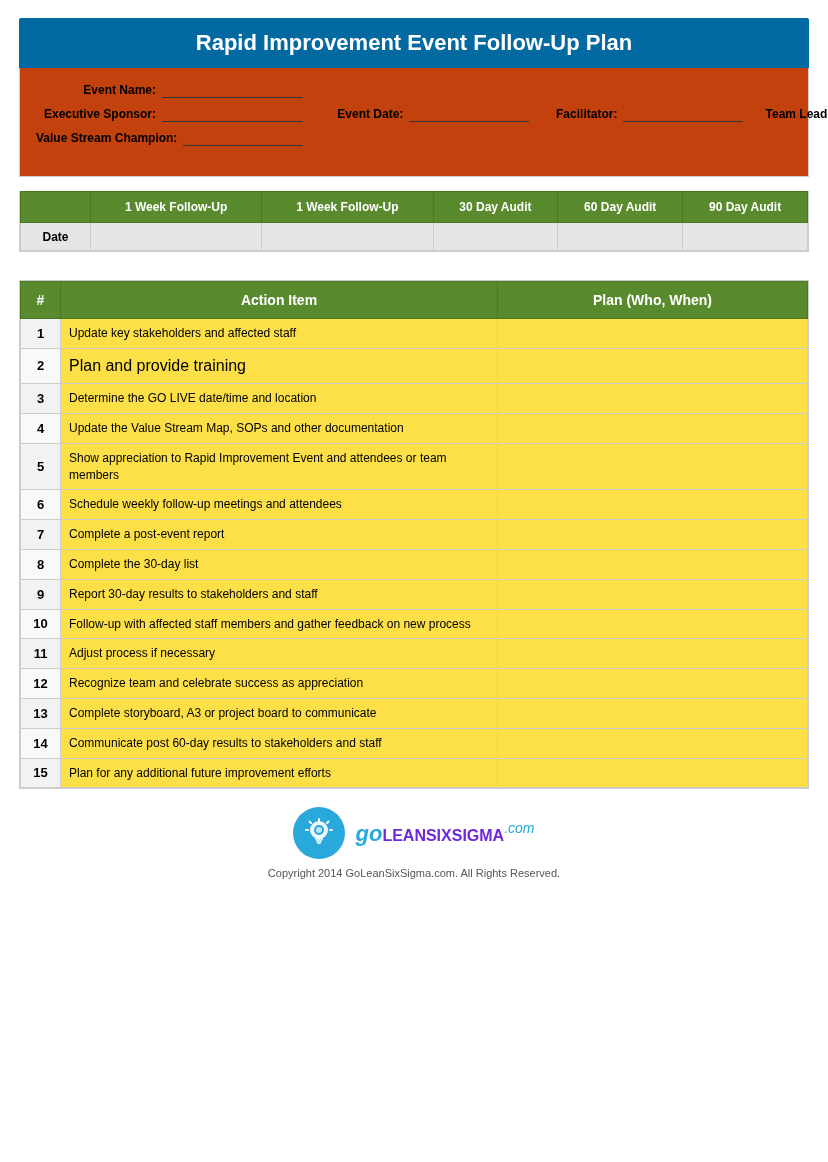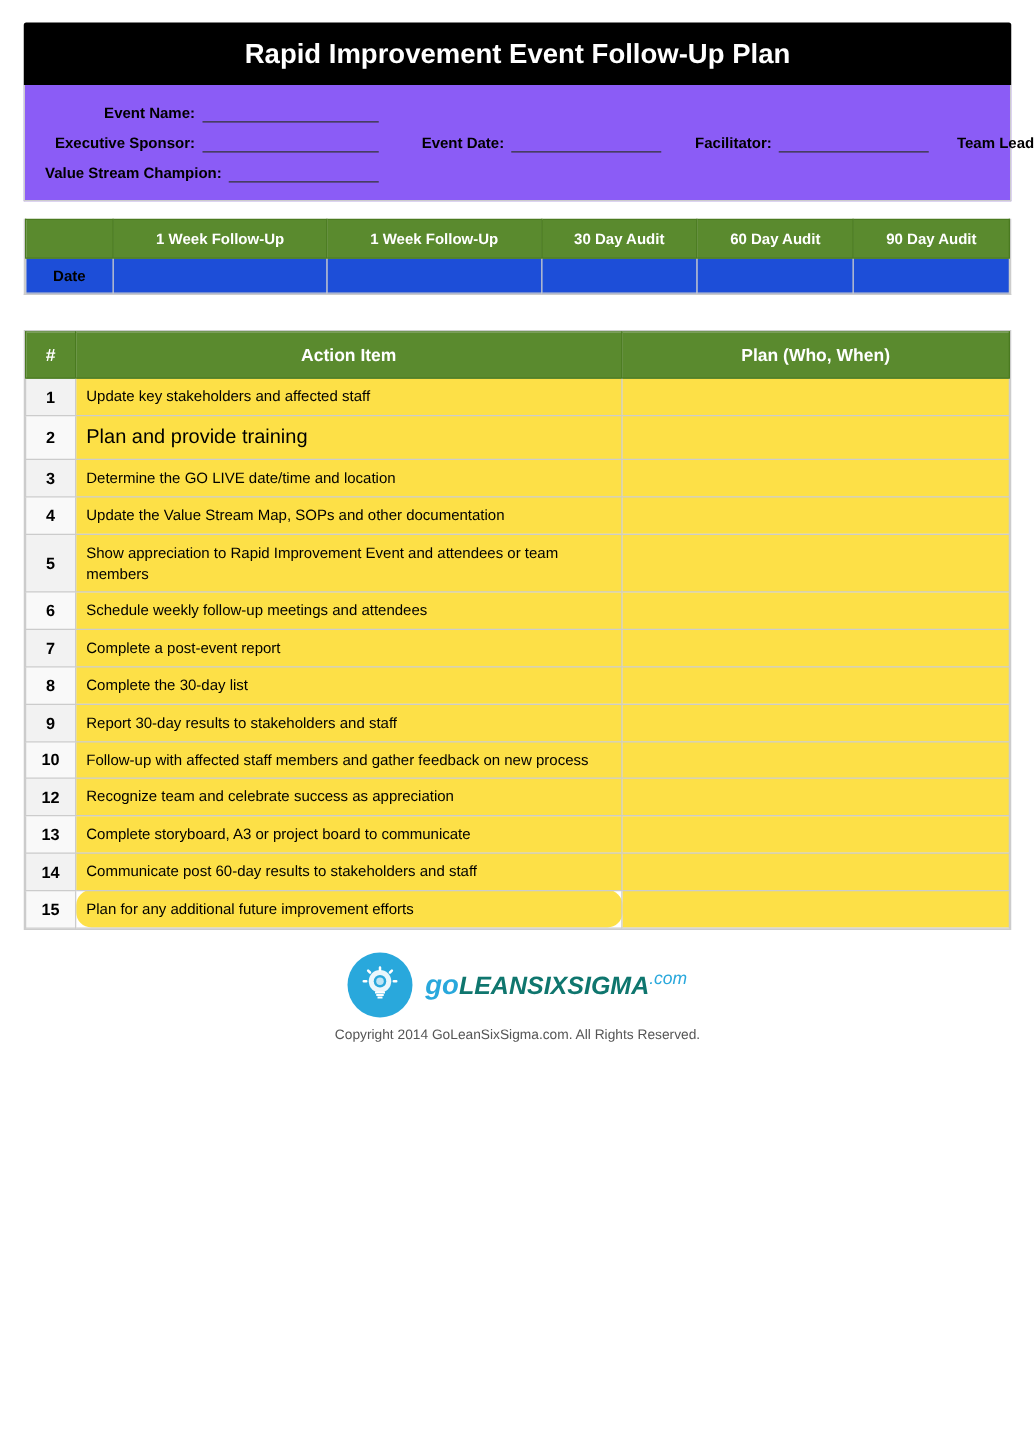--- a/index.html
+++ b/index.html
@@ -16,38 +16,38 @@
 
     .page-wrapper {
       width: 790px;
       display: flex;
       flex-direction: column;
       gap: 0;
     }
 
     
     .header {
-      background: #000000;
+      background: #0369a1;
       color: #fff;
       text-align: center;
       padding: 12px 8px;
       font-size: 22px;
       font-weight: bold;
       border-radius: 2px 2px 0 0;
     }
 
     
     .form-section {
       border: 1px solid #ccc;
       border-top: none;
-      padding: 14px 16px 14px 16px;
+      padding: 14px 16px 30px 16px;
       display: grid;
       grid-template-columns: 1fr 1fr;
       gap: 6px 20px;
-      background: #8b5cf6;
+      background: #c2410c;
     }
 
     .form-row {
       display: flex;
       align-items: center;
       gap: 6px;
     }
 
     .form-label {
       font-size: 12px;
@@ -85,21 +85,21 @@
       padding: 8px 4px;
       border: 1px solid #4a7a20;
     }
 
     .audit-table thead tr th:first-child {
       background: #5a8a2e;
       width: 70px;
     }
 
     .audit-table tbody tr td {
-      background: #1d4ed8;
+      background: #e5e5e5;
       border: 1px solid #ccc;
       height: 28px;
       font-size: 12px;
       font-weight: bold;
       text-align: center;
     }
 
     .audit-table tbody tr td:first-child {
       font-weight: bold;
       font-size: 12px;
@@ -187,23 +187,22 @@
       font-size: 22px;
       font-weight: bold;
     }
 
     .logo-text .go {
       color: #29a8dc;
       font-style: italic;
     }
 
     .logo-text .lean {
-      color: #0f766e;
-      font-style: italic;
-      font-size: 20px;
+      color: #6d28d9;
+      font-size: 16px;
     }
 
     .logo-text .dotcom {
       color: #29a8dc;
       font-style: italic;
       font-size: 14px;
       vertical-align: super;
       font-weight: normal;
     }
 
@@ -333,37 +332,42 @@
             <td>9</td>
             <td style="font-size: 12px; line-height: 1.4;">Report 30-day results to stakeholders and staff</td>
             <td class="plan-cell"></td>
           </tr>
           <tr>
             <td>10</td>
             <td style="font-size: 12px; line-height: 1.4;">Follow-up with affected staff members and gather feedback on new process</td>
             <td class="plan-cell"></td>
           </tr>
           <tr>
+            <td>11</td>
+            <td style="font-size: 12px; line-height: 1.4;">Adjust process if necessary</td>
+            <td class="plan-cell"></td>
+          </tr>
+          <tr>
             <td>12</td>
             <td style="font-size: 12px; line-height: 1.4;">Recognize team and celebrate success as appreciation</td>
             <td class="plan-cell"></td>
           </tr>
           <tr>
             <td>13</td>
             <td style="font-size: 12px; line-height: 1.4;">Complete storyboard, A3 or project board to communicate</td>
             <td class="plan-cell"></td>
           </tr>
           <tr>
             <td>14</td>
             <td style="font-size: 12px; line-height: 1.4;">Communicate post 60-day results to stakeholders and staff</td>
             <td class="plan-cell"></td>
           </tr>
           <tr>
             <td>15</td>
-            <td style="font-size: 12px; line-height: 1.4; border-radius: 12px;">Plan for any additional future improvement efforts</td>
+            <td style="font-size: 12px; line-height: 1.4;">Plan for any additional future improvement efforts</td>
             <td class="plan-cell"></td>
           </tr>
         </tbody>
     </table>
   </div>
 
   <div class="footer">
     <div class="logo-area">
       <div class="logo-icon">
         <svg viewBox="0 0 32 32">

